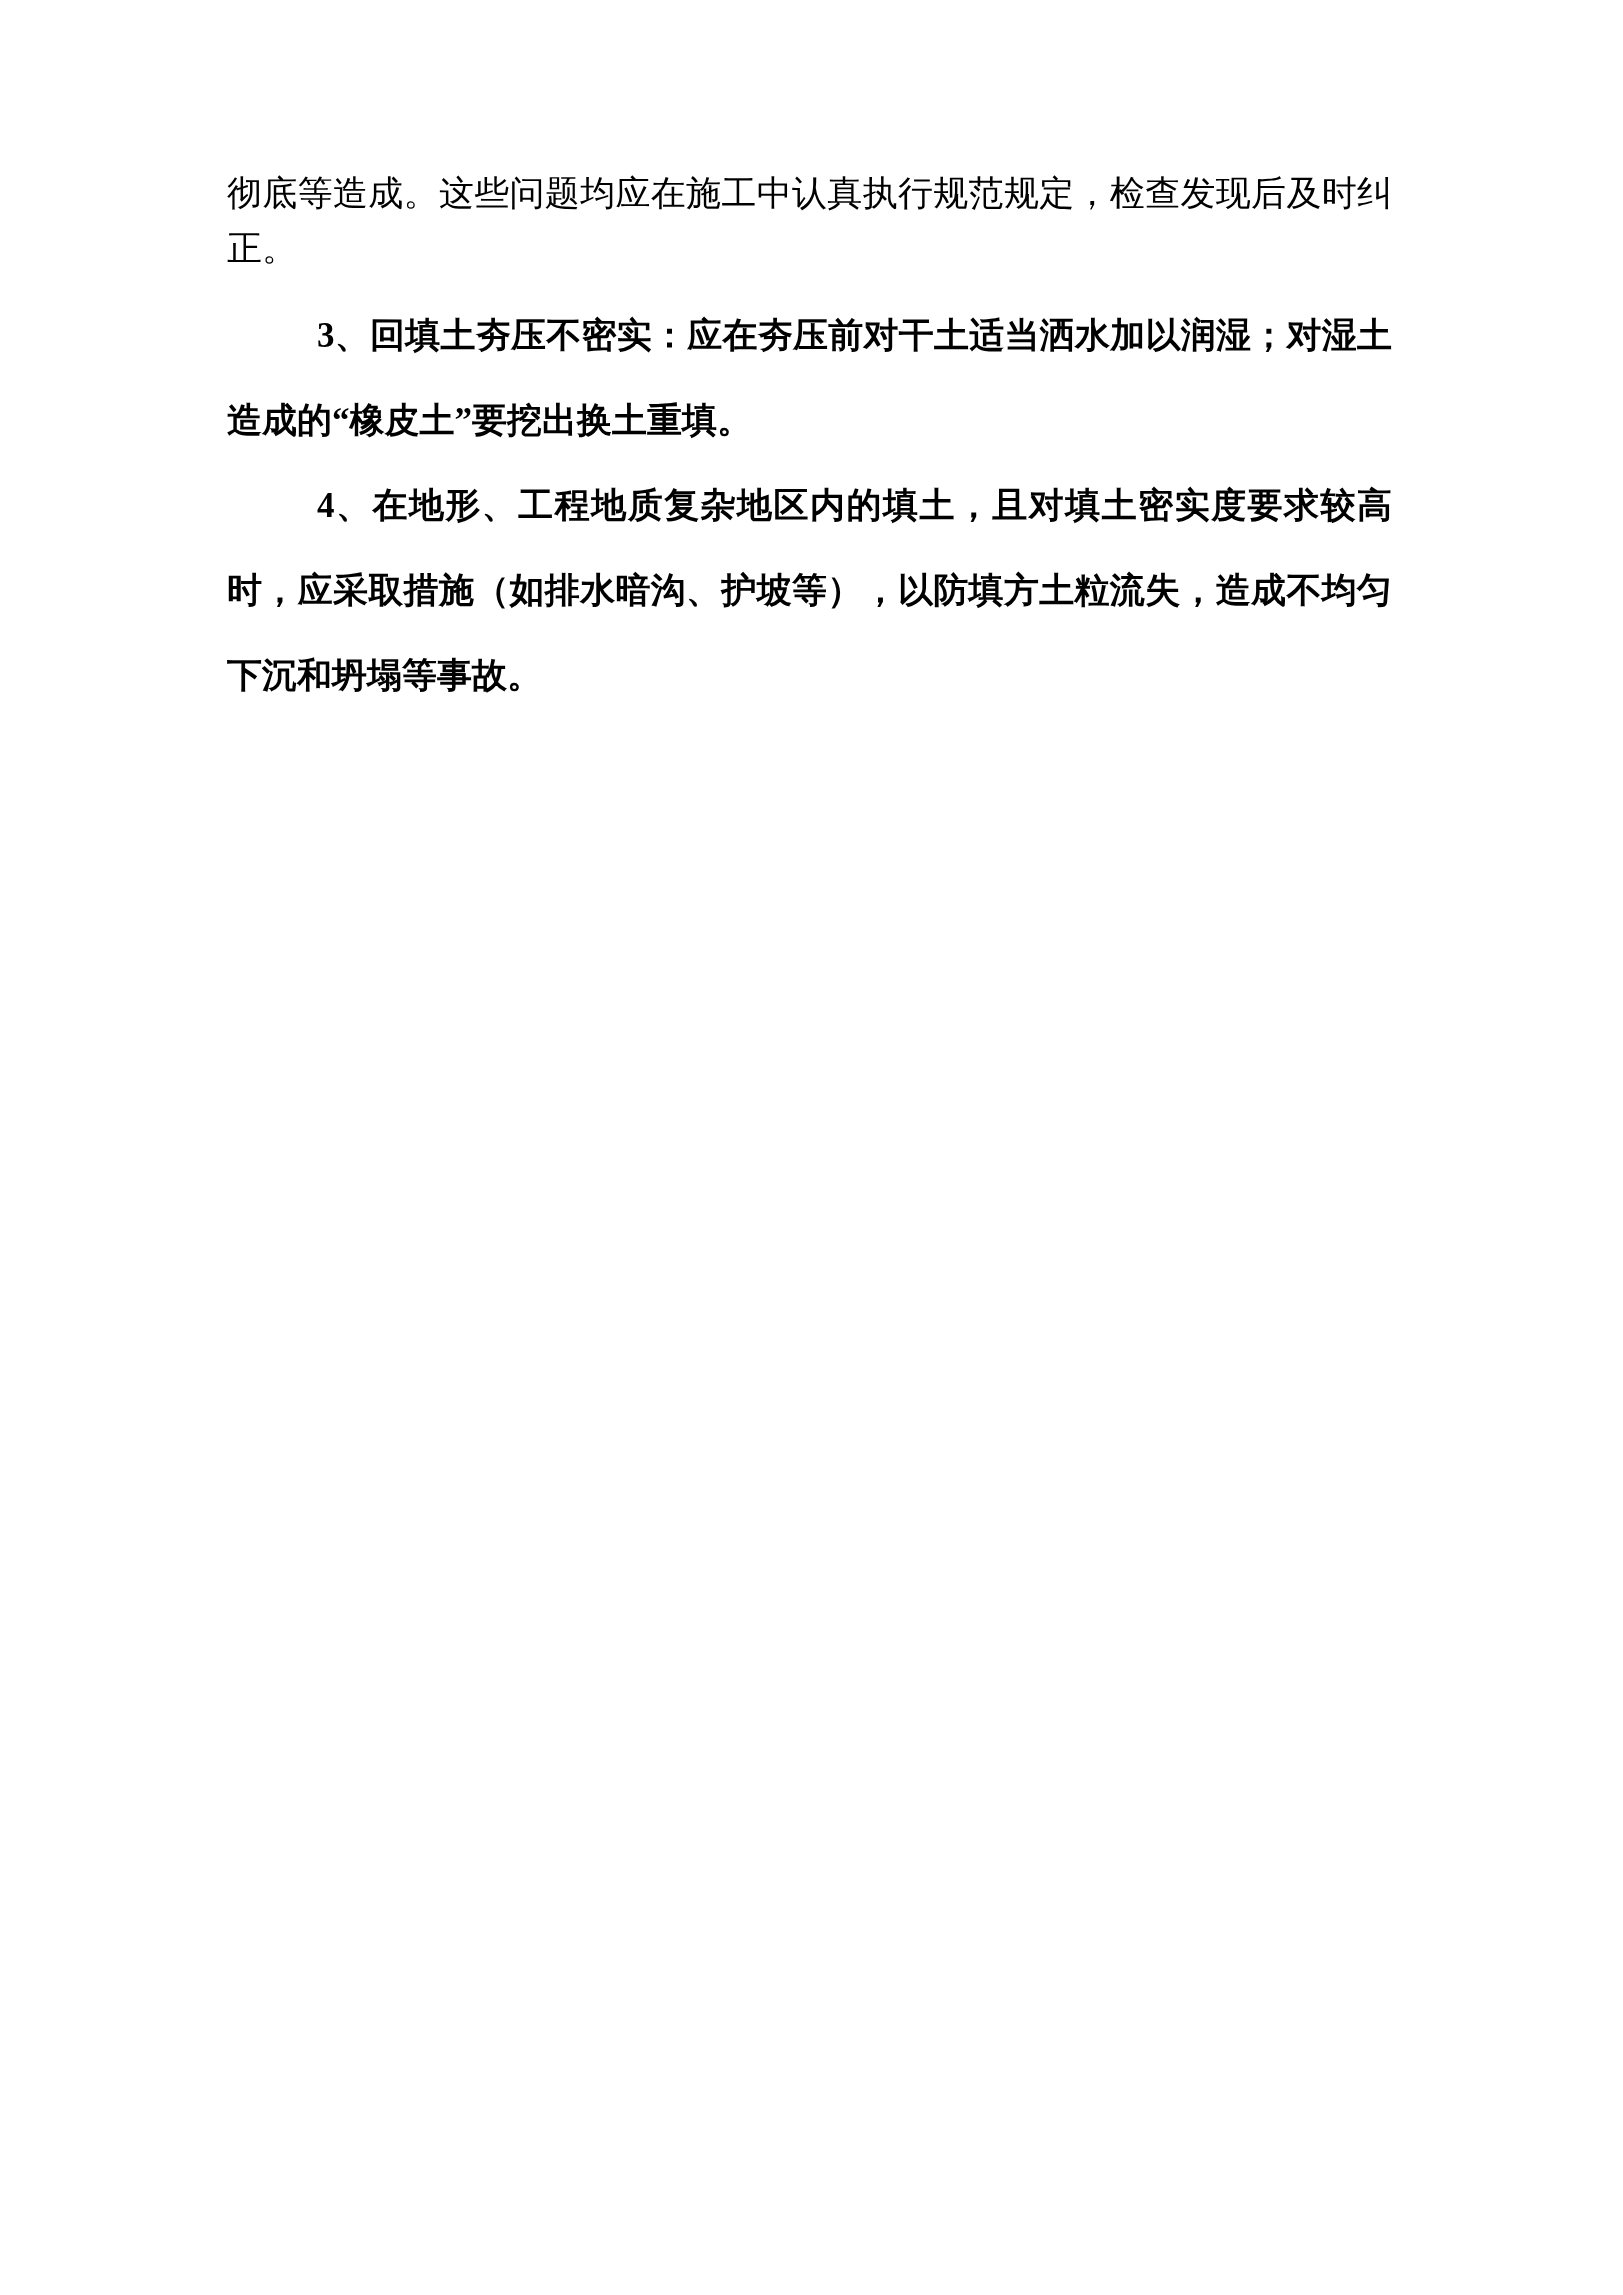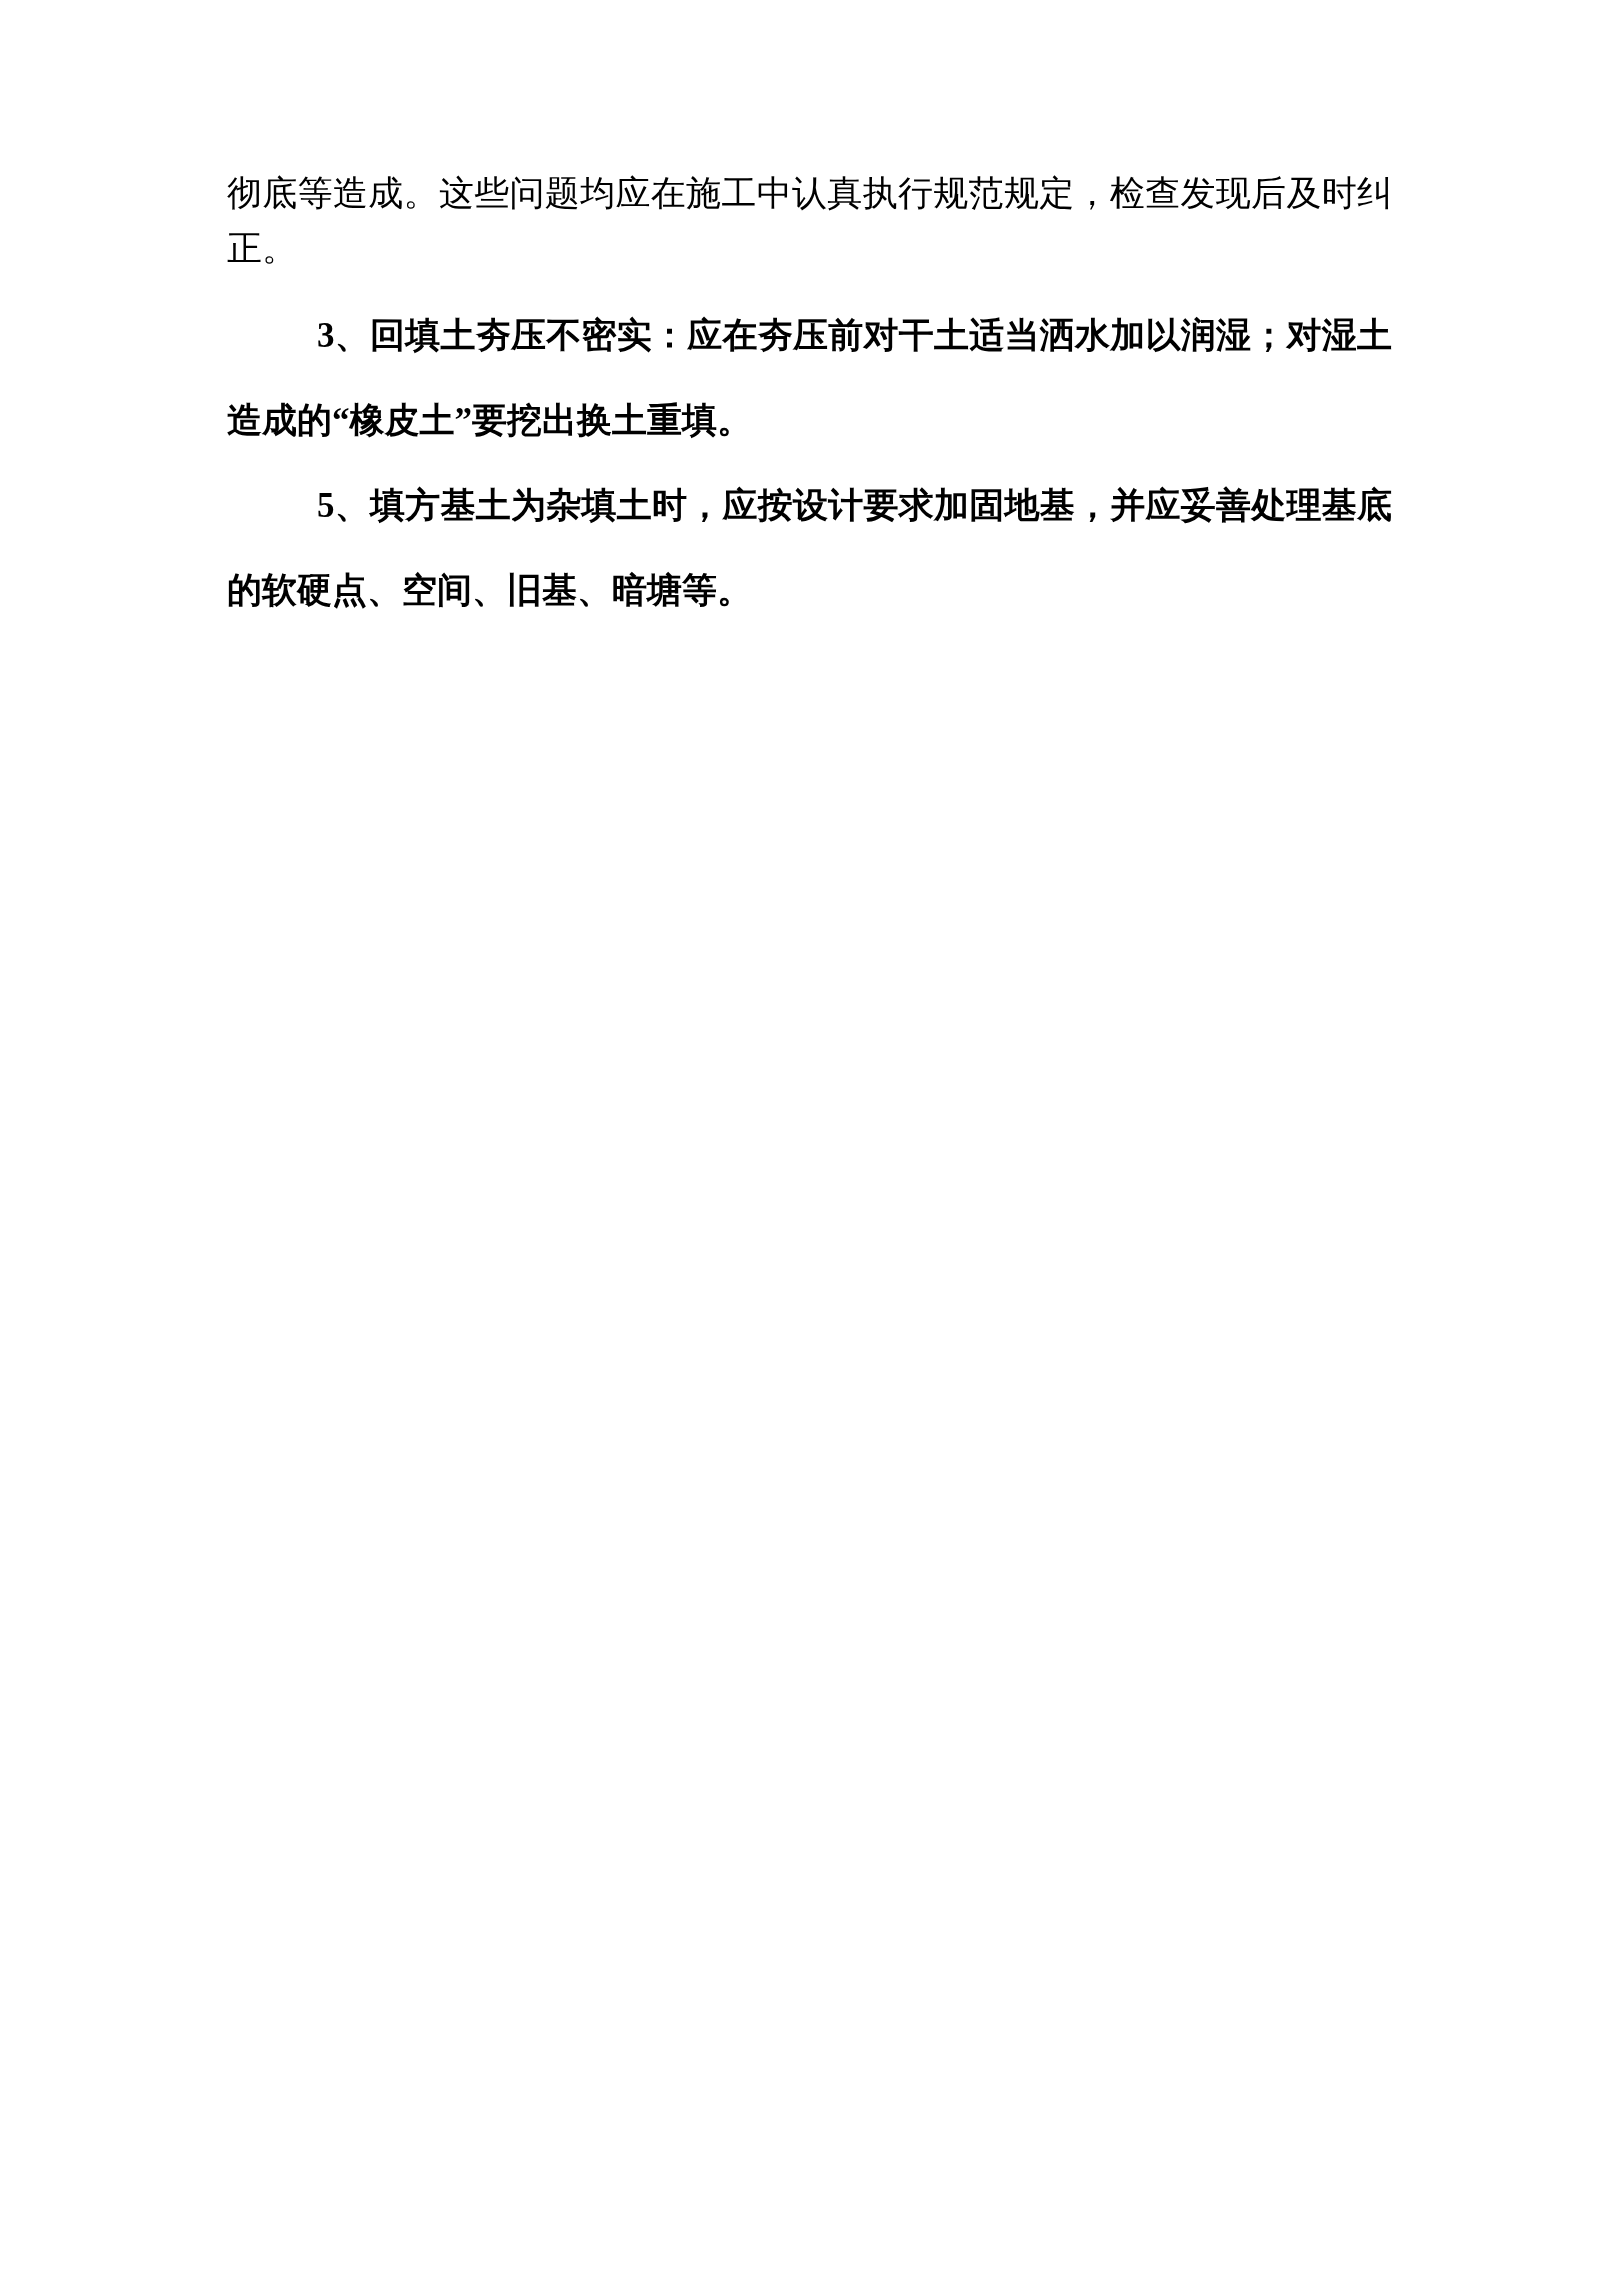--- a/index.html
+++ b/index.html
@@ -36,15 +36,15 @@
   .p-item-first {
     margin-top: 17.4px !important;
   }
 </style>
 </head>
 <body>
 
 <div class="page">
   <p class="p-intro">彻底等造成。这些问题均应在施工中认真执行规范规定，检查发现后及时纠正。</p>
   <p class="p-item p-item-first">3、回填土夯压不密实：应在夯压前对干土适当洒水加以润湿；对湿土造成的“橡皮土”要挖出换土重填。</p>
-  <p class="p-item">5、填方基土为杂填土时，应按设计要求加固地基，并应妥善处理基底的软硬点、空间、旧基、暗塘等。</p>
+  <p class="p-item">4、在地形、工程地质复杂地区内的填土，且对填土密实度要求较高时，应采取措施（如排水暗沟、护坡等），以防填方土粒流失，造成不均匀下沉和坍塌等事故。</p>
 </div>
 
 
 </body></html>

